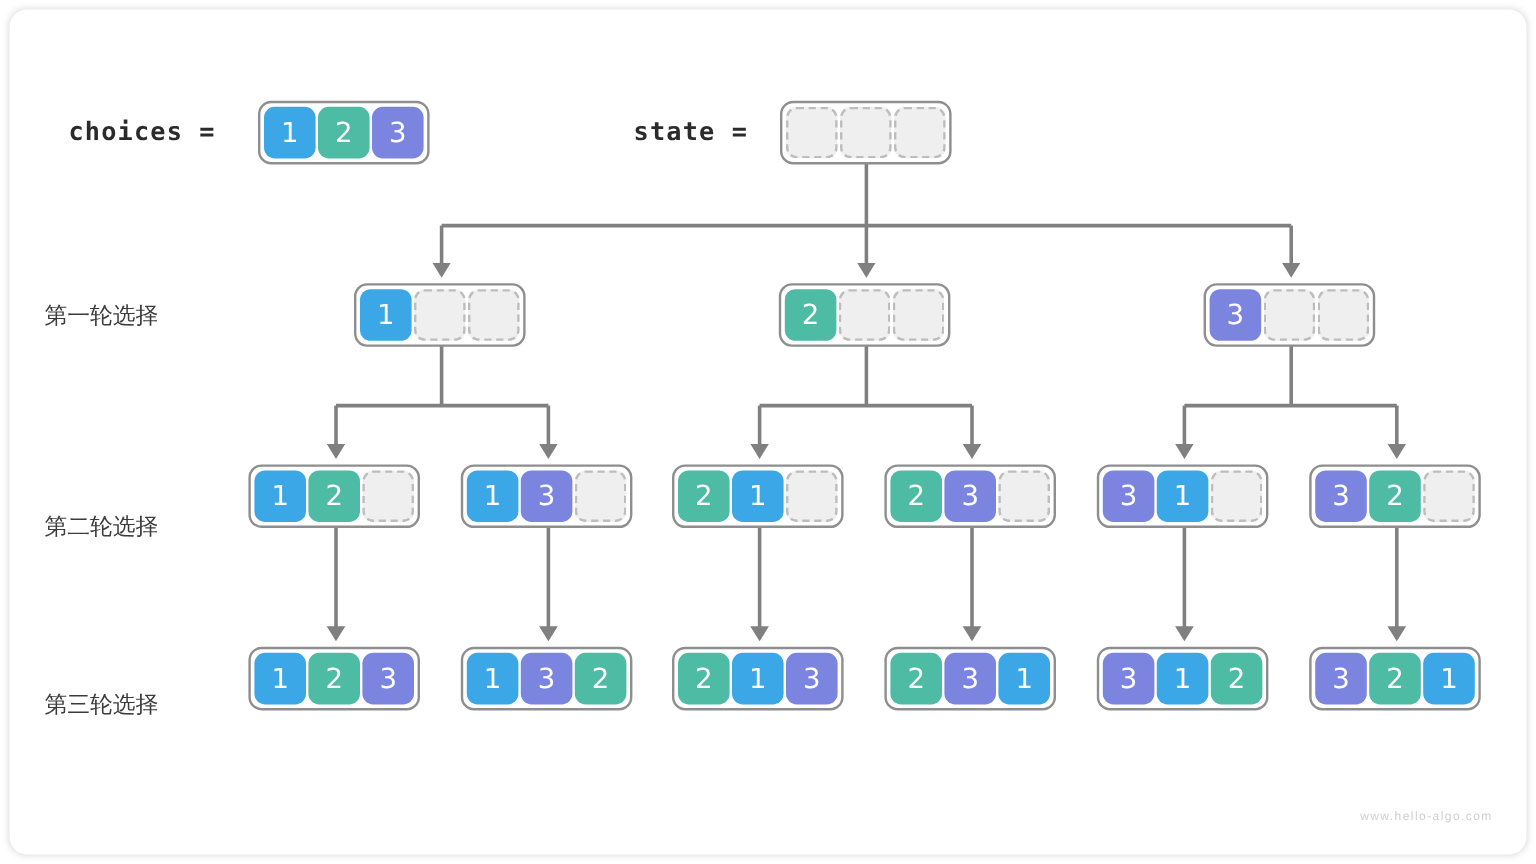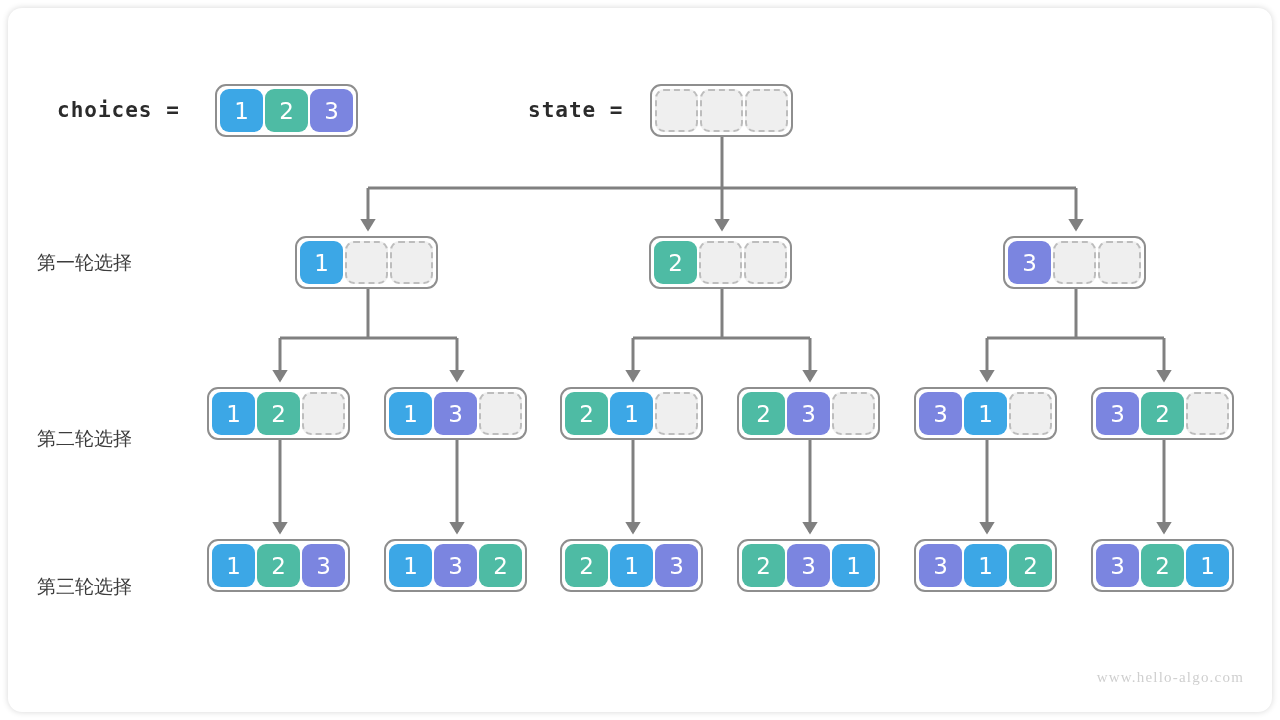--- a/index.html
+++ b/index.html
@@ -57,22 +57,22 @@
     position: absolute;
     font-family: "DejaVu Sans", sans-serif;
     font-size: 19px;
     color: #3c3c3c;
     white-space: nowrap;
   }
   .watermark {
     position: absolute;
     right: 36px;
     bottom: 34px;
-    font-family: Liberation Serif, serif;
-    font-size: 15px;
+    font-family: Liberation Sans, sans-serif;
+    font-size: 10px;
     color: #cfcfcf;
     letter-spacing: 1.2px;
     white-space: nowrap;
     margin-left: 10px;
   }
 
   
   .node {
     position: absolute;
     display: flex;

